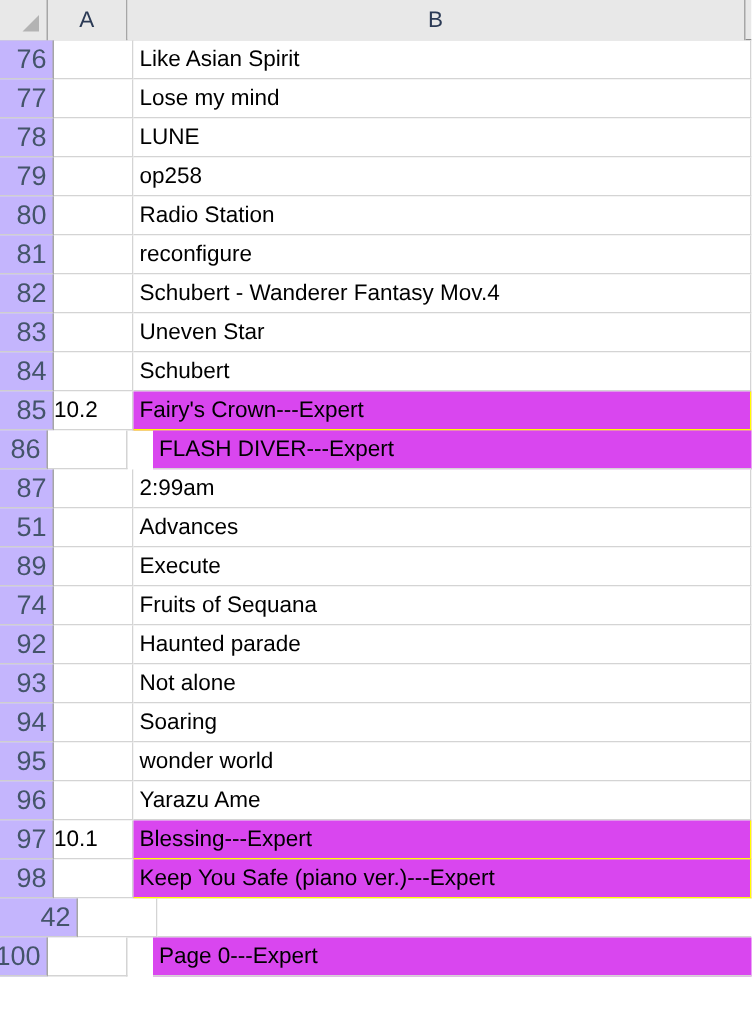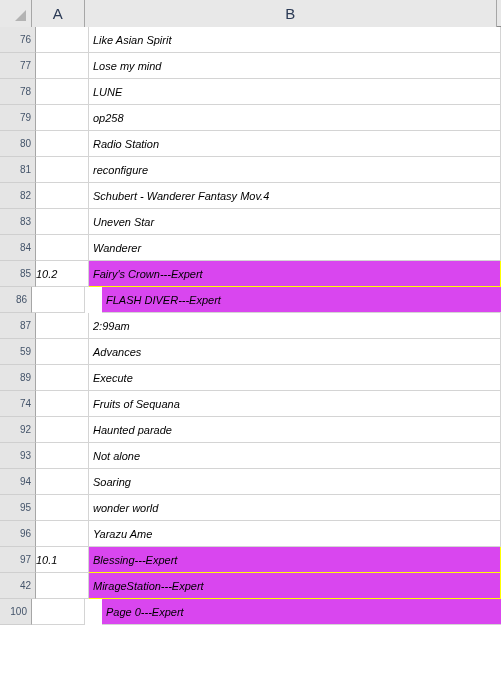--- a/index.html
+++ b/index.html
@@ -70,42 +70,41 @@
   }
   .grid-row {
     display: flex;
     height: 26px;
     box-sizing: border-box;
   }
   .row-head {
     width: 52px;
     min-width: 32px;
     box-sizing: border-box;
-    background: #e5e5e5;
+    background: #c4b5fd;
     border-right: 1px solid #a6a6a6;
     border-bottom: 1px solid #cfcfcf;
     display: flex;
     align-items: center;
     justify-content: flex-end;
     padding-right: 4px;
-    font-size: 10px;
+    font-size: 18px;
     color: #44546a;
   }
   .cell {
     box-sizing: border-box;
     border-right: 1px solid #d4d4d4;
     border-bottom: 1px solid #d4d4d4;
     background: #ffffff;
     display: flex;
     align-items: center;
-    font-size: 11px;
+    font-size: 15px;
     color: #000000;
     white-space: nowrap;
     overflow: visible;
-    font-style: italic;
   }
   .cell-a {
     width: 53px;
     min-width: 53px;
     padding-left: 0;
   }
   .cell-b {
     width: 412px;
     min-width: 412px;
     padding-left: 4px;
@@ -189,21 +188,21 @@
       </div>
       <div class="grid-row">
         <div class="row-head">83</div>
         <div class="cell cell-a"></div>
         <div class="cell cell-b">Uneven Star</div>
         <div class="tail"></div>
       </div>
       <div class="grid-row">
         <div class="row-head">84</div>
         <div class="cell cell-a"></div>
-        <div class="cell cell-b">Wanderer</div>
+        <div class="cell cell-b">Schubert</div>
         <div class="tail"></div>
       </div>
       <div class="grid-row">
         <div class="row-head">85</div>
         <div class="cell cell-a">10.2</div>
         <div class="cell cell-b hl">Fairy's Crown---Expert</div>
         <div class="tail"></div>
       </div>
       <div class="grid-row">
         <div class="row-head">86</div>
@@ -211,21 +210,21 @@
         <div class="cell cell-b hl hl-last">FLASH DIVER---Expert</div>
         <div class="tail"></div>
       </div>
       <div class="grid-row">
         <div class="row-head">87</div>
         <div class="cell cell-a"></div>
         <div class="cell cell-b">2:99am</div>
         <div class="tail"></div>
       </div>
       <div class="grid-row">
-        <div class="row-head">59</div>
+        <div class="row-head">51</div>
         <div class="cell cell-a"></div>
         <div class="cell cell-b">Advances</div>
         <div class="tail"></div>
       </div>
       <div class="grid-row">
         <div class="row-head">89</div>
         <div class="cell cell-a"></div>
         <div class="cell cell-b">Execute</div>
         <div class="tail"></div>
       </div>
@@ -265,23 +264,28 @@
         <div class="cell cell-b">Yarazu Ame</div>
         <div class="tail"></div>
       </div>
       <div class="grid-row">
         <div class="row-head">97</div>
         <div class="cell cell-a">10.1</div>
         <div class="cell cell-b hl">Blessing---Expert</div>
         <div class="tail"></div>
       </div>
       <div class="grid-row">
+        <div class="row-head">98</div>
+        <div class="cell cell-a"></div>
+        <div class="cell cell-b hl">Keep You Safe (piano ver.)---Expert</div>
+        <div class="tail"></div>
+      </div>
+      <div class="grid-row">
         <div class="row-head">42</div>
         <div class="cell cell-a"></div>
-        <div class="cell cell-b hl">MirageStation---Expert</div>
         <div class="tail"></div>
       </div>
       <div class="grid-row">
         <div class="row-head">100</div>
         <div class="cell cell-a"></div>
         <div class="cell cell-b hl hl-last">Page 0---Expert</div>
         <div class="tail"></div>
       </div>
     </div>
 

